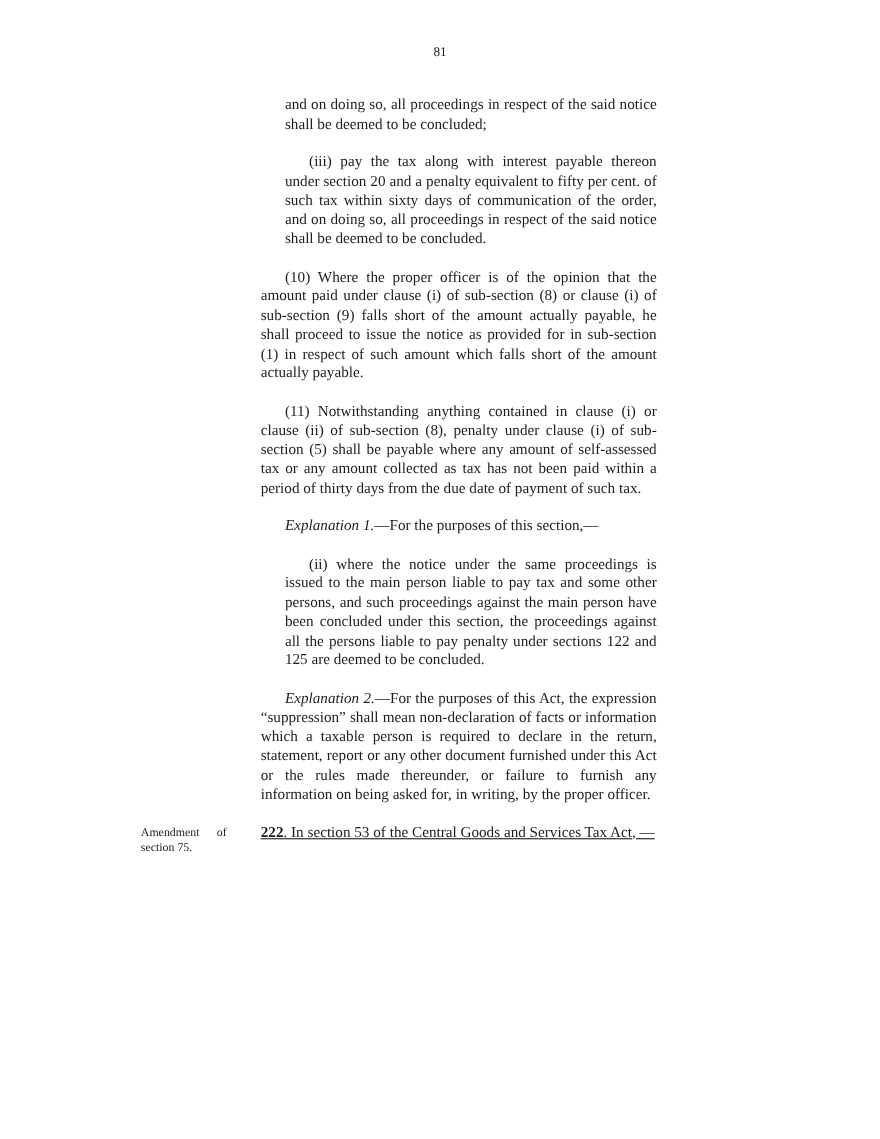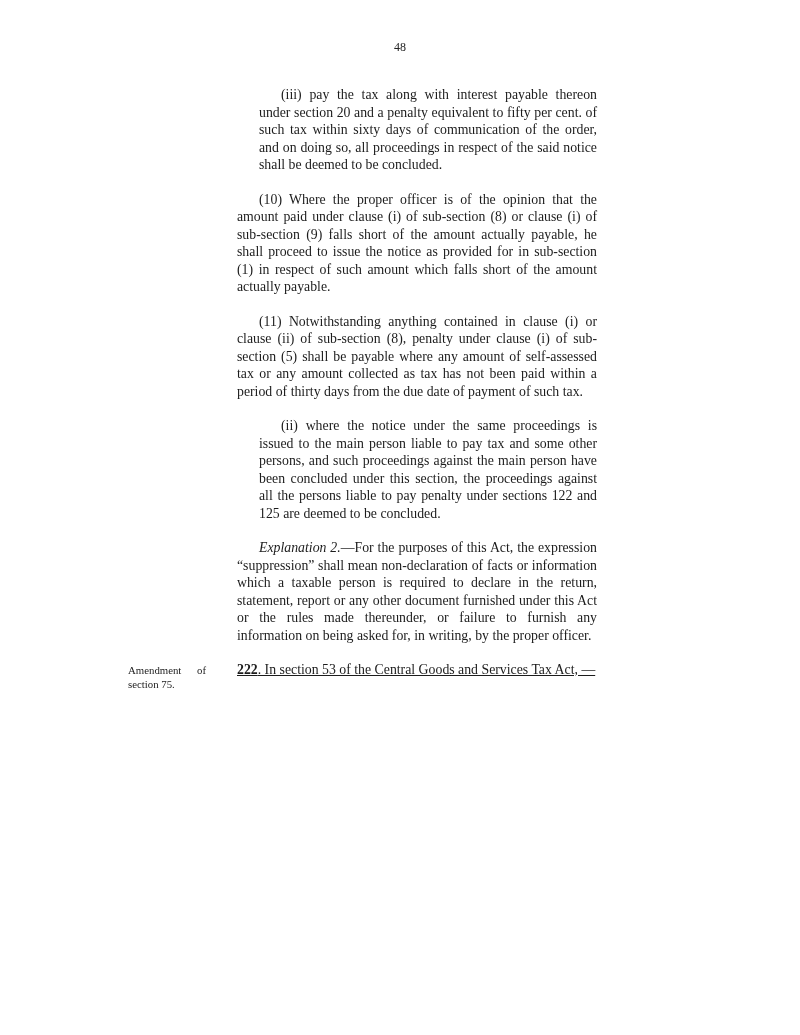--- a/index.html
+++ b/index.html
@@ -63,32 +63,34 @@
     line-height: 14px;
     text-align: justify;
     color: #222;
   }
 </style>
 </head>
 <body>
 
 <div class="page">
 
-  <div class="page-number">48</div>
+  <div class="page-number">81</div>
 
   <div class="body-block">
 
+    <p class="para level2">and on doing so, all proceedings in respect of the said notice shall be deemed to be concluded;</p>
 
     <p class="para level2 first-indent">(iii) pay the tax along with interest payable thereon under section 20 and a penalty equivalent to fifty per cent. of such tax within sixty days of communication of the order, and on doing so, all proceedings in respect of the said notice shall be deemed to be concluded.</p>
 
     <p class="para level1 first-indent">(10) Where the proper officer is of the opinion that the amount paid under clause (i) of sub-section (8) or clause (i) of sub-section (9) falls short of the amount actually payable, he shall proceed to issue the notice as provided for in sub-section (1) in respect of such amount which falls short of the amount actually payable.</p>
 
     <p class="para level1 first-indent">(11) Notwithstanding anything contained in clause (i) or clause (ii) of sub-section (8), penalty under clause (i) of sub-section (5) shall be payable where any amount of self-assessed tax or any amount collected as tax has not been paid within a period of thirty days from the due date of payment of such tax.</p>
 
 
+    <p class="para level1 first-indent"><span class="italic">Explanation 1.</span><span>—For the purposes of this section,—</span></p>
 
 
     <p class="para level2 first-indent">(ii) where the notice under the same proceedings is issued to the main person liable to pay tax and some other persons, and such proceedings against the main person have been concluded under this section, the proceedings against all the persons liable to pay penalty under sections 122 and 125 are deemed to be concluded.</p>
 
     <p class="para level1 first-indent"><span class="italic">Explanation 2.</span><span>—For the purposes of this Act, the expression “suppression” shall mean non-declaration of facts or information which a taxable person is required to declare in the return, statement, report or any other document furnished under this Act or the rules made thereunder, or failure to furnish any information on being asked for, in writing, by the proper officer.</span></p>
 
     <div class="section-row">
       <div class="margin-note">Amendment of section 75.</div>
       <p class="para level1"><span class="bold">222</span><span>. In section 53 of the Central Goods and Services Tax Act, —</span></p>
     </div>

